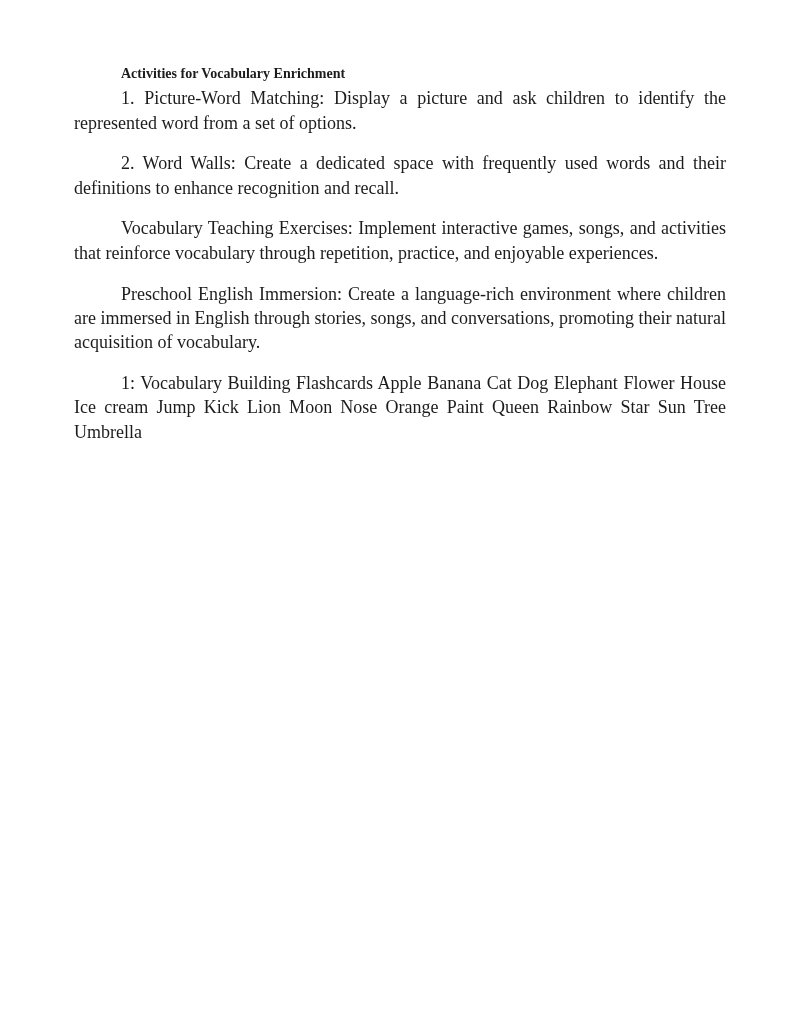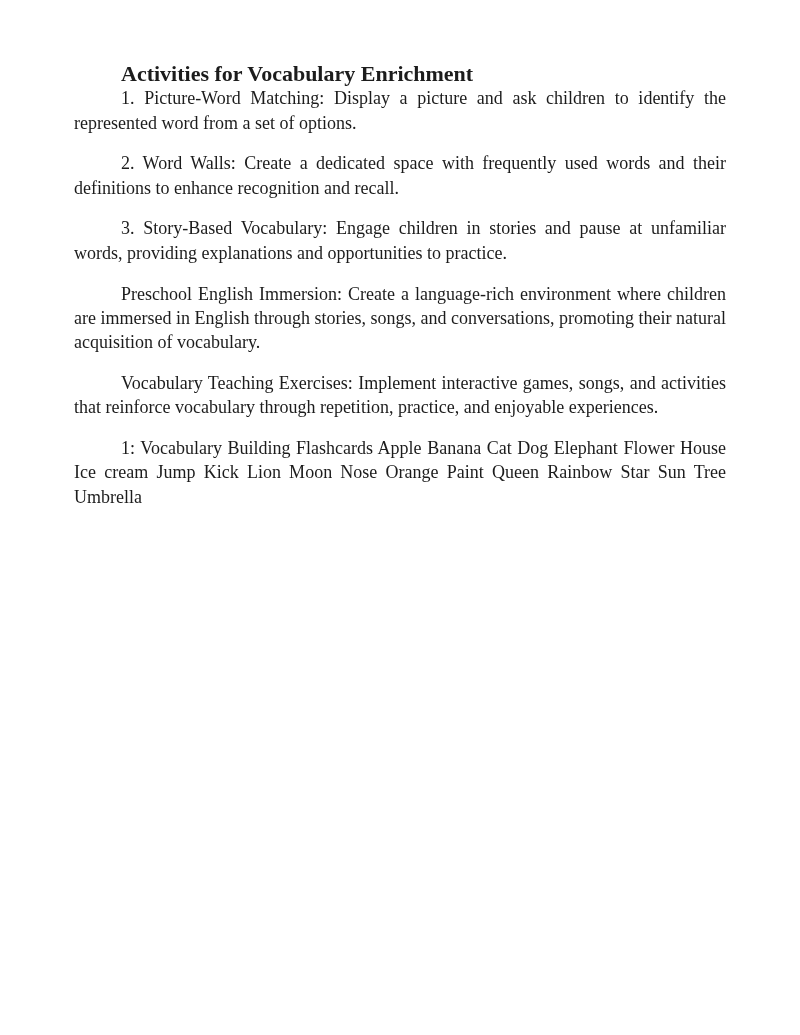--- a/index.html
+++ b/index.html
@@ -22,21 +22,21 @@
     color: #1c1c1c;
     font-family: "Liberation Serif", "DejaVu Serif", serif;
     font-size: 18px;
     line-height: 24.3px;
     text-rendering: optimizeLegibility;
   }
   .section {
     margin: 0;
   }
   .heading {
-    font-size: 22px;
+    font-size: 14px;
     font-weight: bold;
     margin: 3px 0 0 0;
     text-indent: 47px;
     line-height: 24.3px;
   }
   .section:first-child .heading {
     margin-top: 0;
   }
   .para {
     margin: 0 0 16.5px 0;
@@ -50,29 +50,28 @@
 </head>
 <body>
 
 <div class="page">
   <div class="content">
 
     <div class="section">
       <h2 class="heading">Activities for Vocabulary Enrichment</h2>
       <p class="para">1. Picture-Word Matching: Display a picture and ask children to identify the represented word from a set of options.</p>
       <p class="para">2. Word Walls: Create a dedicated space with frequently used words and their definitions to enhance recognition and recall.</p>
-      <p class="para">3. Story-Based Vocabulary: Engage children in stories and pause at unfamiliar words, providing explanations and opportunities to practice.</p>
     </div>
 
     <div class="section">
     </div>
 
     <div class="section">
+      <p class="para">Vocabulary Teaching Exercises: Implement interactive games, songs, and activities that reinforce vocabulary through repetition, practice, and enjoyable experiences.</p>
       <p class="para">Preschool English Immersion: Create a language-rich environment where children are immersed in English through stories, songs, and conversations, promoting their natural acquisition of vocabulary.</p>
-      <p class="para">Vocabulary Teaching Exercises: Implement interactive games, songs, and activities that reinforce vocabulary through repetition, practice, and enjoyable experiences.</p>
     </div>
 
     <div class="section">
       <p class="para">1: Vocabulary Building Flashcards Apple Banana Cat Dog Elephant Flower House Ice cream Jump Kick Lion Moon Nose Orange Paint Queen Rainbow Star Sun Tree Umbrella</p>
     </div>
 
   </div>
 </div>
 
 </body></html>

